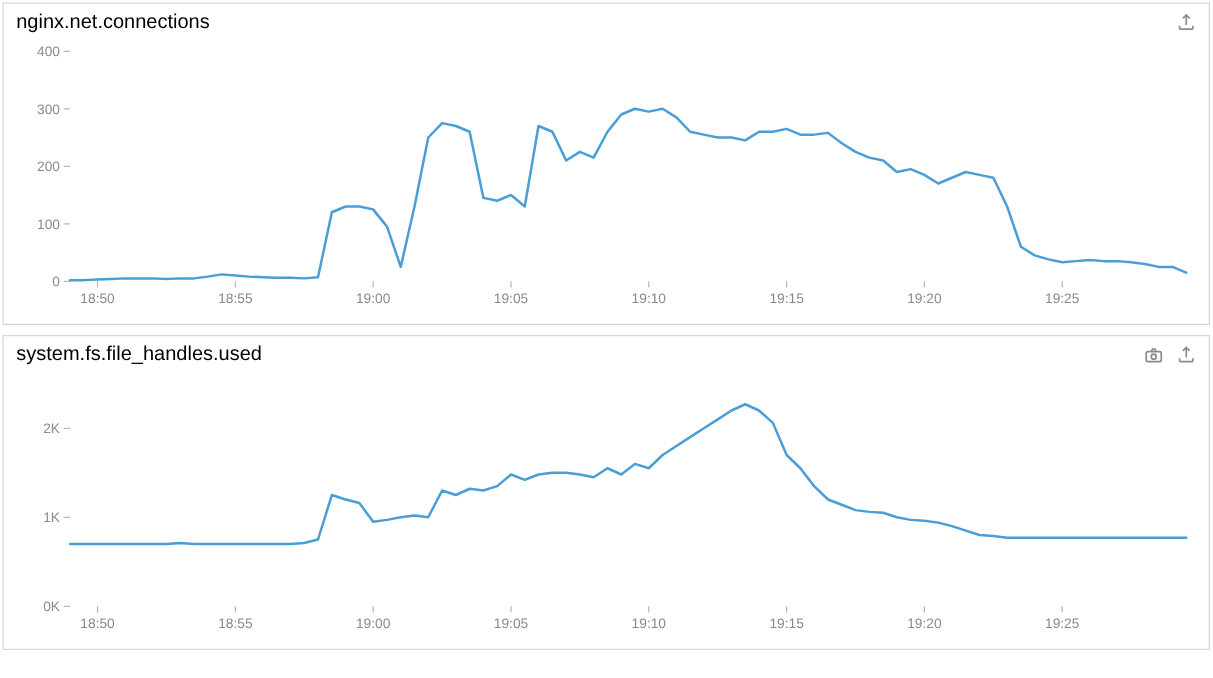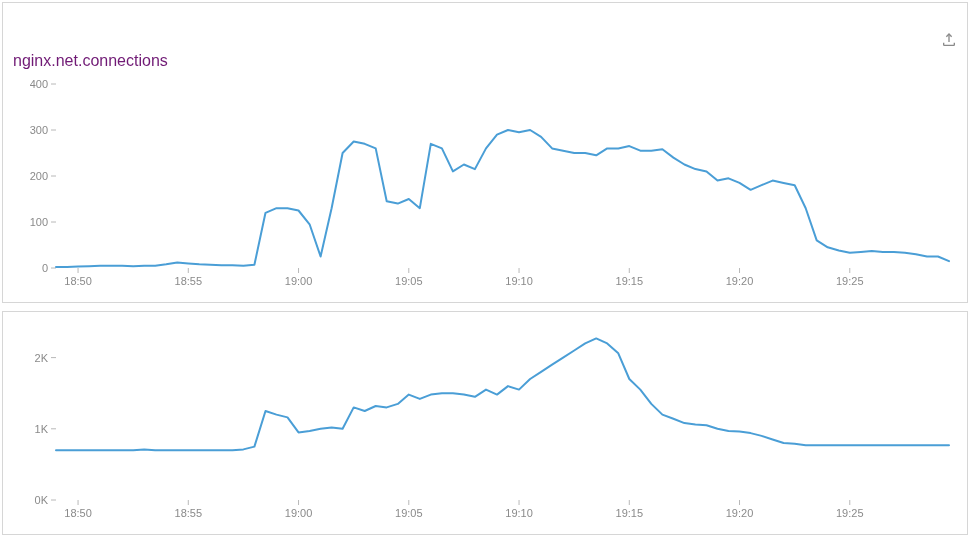--- a/index.html
+++ b/index.html
@@ -18,23 +18,22 @@
     position: relative;
   }
   .panel-header {
     display: flex;
     align-items: center;
     justify-content: space-between;
     padding: 6px 10px 4px 10px;
   }
   .panel-title {
     font-size: 16px;
-    color: #701a75;
+    color: #000000;
     font-weight: 400;
-    margin-top: 43px;
   }
   .panel-actions {
     display: flex;
     gap: 10px;
     align-items: center;
   }
   .icon {
     width: 16px;
     height: 16px;
     color: #8a8a8a;
@@ -137,20 +136,39 @@
         <g class="tick">
           <line x1="838.7777777777777" x2="838.7777777777777" y1="194" y2="199"></line>
           <text x="838.7777777777777" y="211" text-anchor="middle">19:25</text>
         </g>
         <path d="M45.0,193.1L56.0,193.1L67.0,192.6L78.1,192.2L89.1,191.7L100.1,191.7L111.1,191.7L122.2,192.2L133.2,191.7L144.2,191.7L155.2,190.3L166.3,188.5L177.3,189.4L188.3,190.3L199.3,190.8L210.4,191.2L221.4,191.2L232.4,191.7L243.4,190.8L254.5,138.8L265.5,134.2L276.5,134.2L287.5,136.5L298.6,150.3L309.6,182.5L320.6,134.2L331.6,79.0L342.7,67.5L353.7,69.8L364.7,74.4L375.7,127.3L386.8,129.6L397.8,125.0L408.8,134.2L419.8,69.8L430.9,74.4L441.9,97.4L452.9,90.5L463.9,95.1L475.0,74.4L486.0,60.6L497.0,56.0L508.0,58.3L519.1,56.0L530.1,62.9L541.1,74.4L552.1,76.7L563.2,79.0L574.2,79.0L585.2,81.3L596.2,74.4L607.3,74.4L618.3,72.1L629.3,76.7L640.3,76.7L651.4,75.3L662.4,83.6L673.4,90.5L684.4,95.1L695.5,97.4L706.5,106.6L717.5,104.3L728.5,108.9L739.6,115.8L750.6,111.2L761.6,106.6L772.6,108.9L783.7,111.2L794.7,134.2L805.7,166.4L816.7,173.3L827.8,176.5L838.8,178.8L849.8,177.9L860.8,177.0L871.9,177.9L882.9,177.9L893.9,178.8L904.9,180.2L916.0,182.5L927.0,182.5L938.0,187.1" class="series" stroke="#4a9ed6"></path>
       </svg>
   </div>
 </div>
 
 <div class="panel">
+  <div class="panel-header">
+    <div class="panel-title">system.fs.file_handles.used</div>
+    <div class="panel-actions">
+      <span class="icon">
+        <svg viewBox="0 0 24 24" fill="none" stroke="currentColor" stroke-width="2">
+          <rect x="3" y="8" width="18" height="12" rx="2"></rect>
+          <circle cx="12" cy="14" r="3"></circle>
+          <path d="M9 8l1.5-3h3L15 8"></path>
+        </svg>
+      </span>
+      <span class="icon">
+        <svg viewBox="0 0 24 24" fill="none" stroke="currentColor" stroke-width="2">
+          <path d="M4 16v3a1 1 0 0 0 1 1h14a1 1 0 0 0 1-1v-3"></path>
+          <path d="M12 3v12"></path>
+          <path d="M8 7l4-4 4 4"></path>
+        </svg>
+      </span>
+    </div>
+  </div>
   <div class="chart-wrap short">
     <svg class="chart axis" id="chart-1" viewBox="0 0 948 214">
         <g class="tick">
           <line x1="40" x2="45" y1="188" y2="188"></line>
           <text x="37" y="192" text-anchor="end">0K</text>
         </g>
         <g class="tick">
           <line x1="40" x2="45" y1="116.8" y2="116.8"></line>
           <text x="37" y="120.8" text-anchor="end">1K</text>
         </g>

